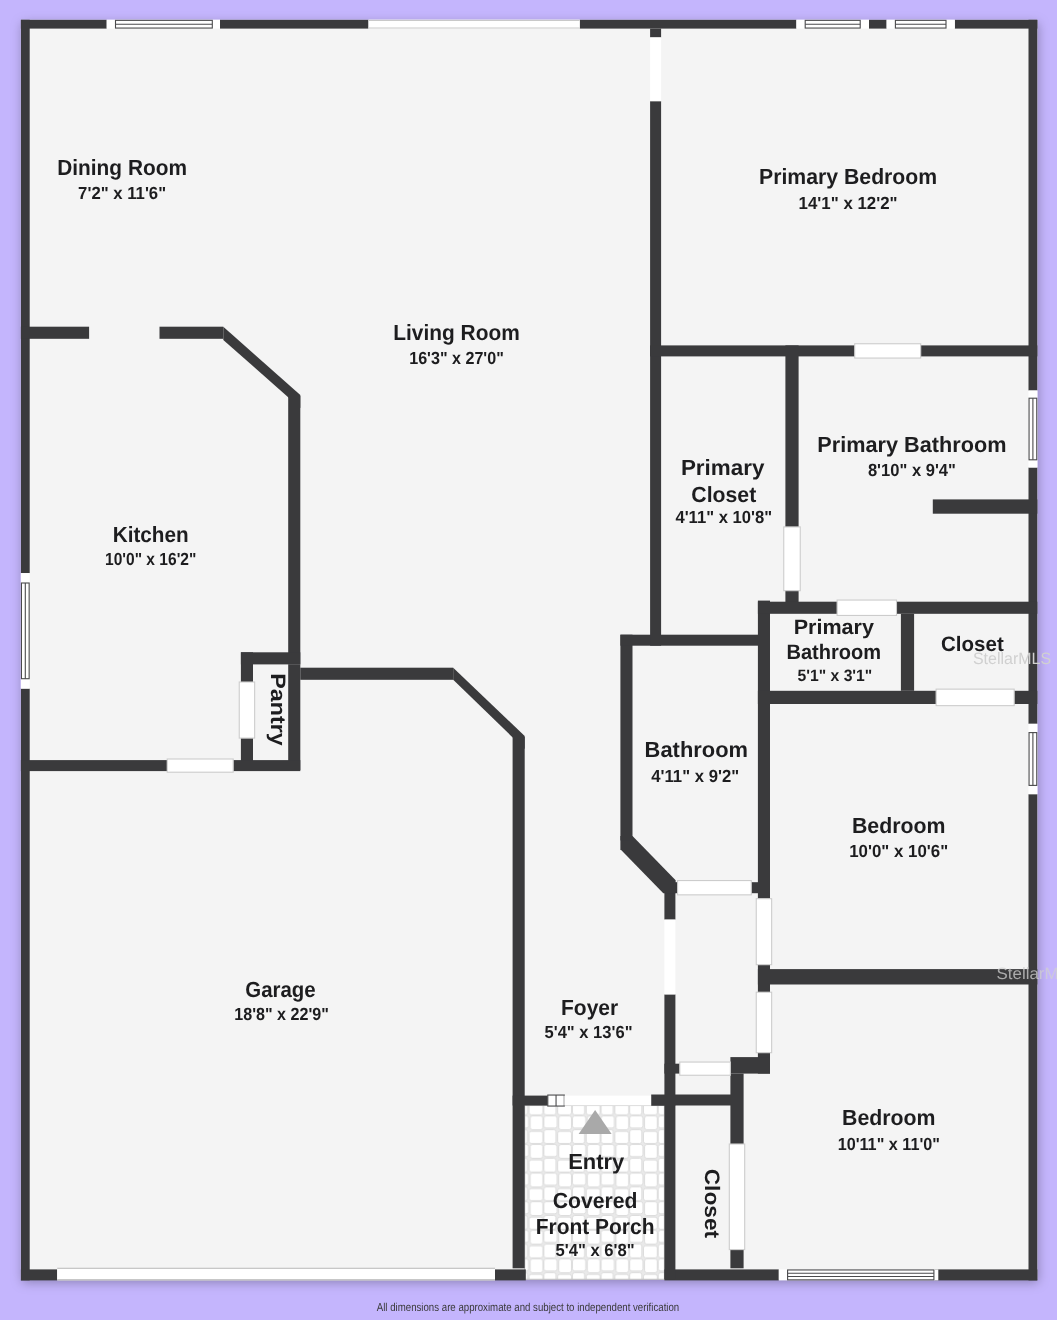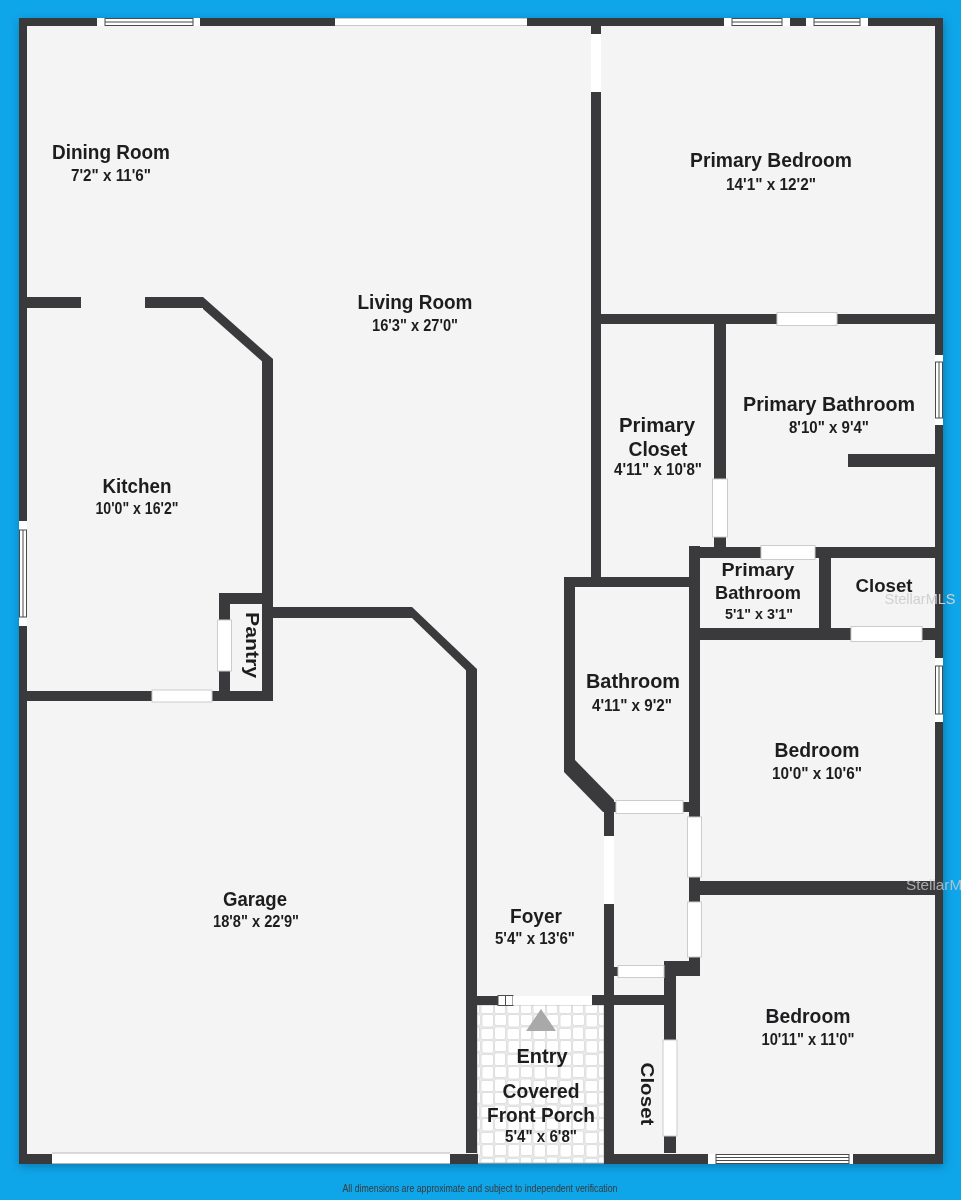--- a/index.html
+++ b/index.html
@@ -1,16 +1,16 @@
 <!DOCTYPE html>
 <html><head>
 <meta charset="utf-8">
 <style>
 html,body{margin:0;padding:0;background:#ffffff;}
-#plan{position:relative;width:961px;height:1200px;background:#0ea5e9;overflow:hidden;}
+#plan{position:relative;width:961px;height:1200px;background:#c4b5fd;overflow:hidden;}
 svg{position:absolute;top:0;left:0;}
 text{font-family:"Liberation Sans",sans-serif;font-weight:bold;fill:#1d1d1f;}
 .wm{font-weight:normal;fill:#d0d0d0;}
 .foot{font-weight:normal;fill:#3a3a3a;}
 </style>
 </head>
 <body>
 <div id="plan">
 <svg width="961" height="1200" viewBox="0 0 961 1200">
 <defs>

